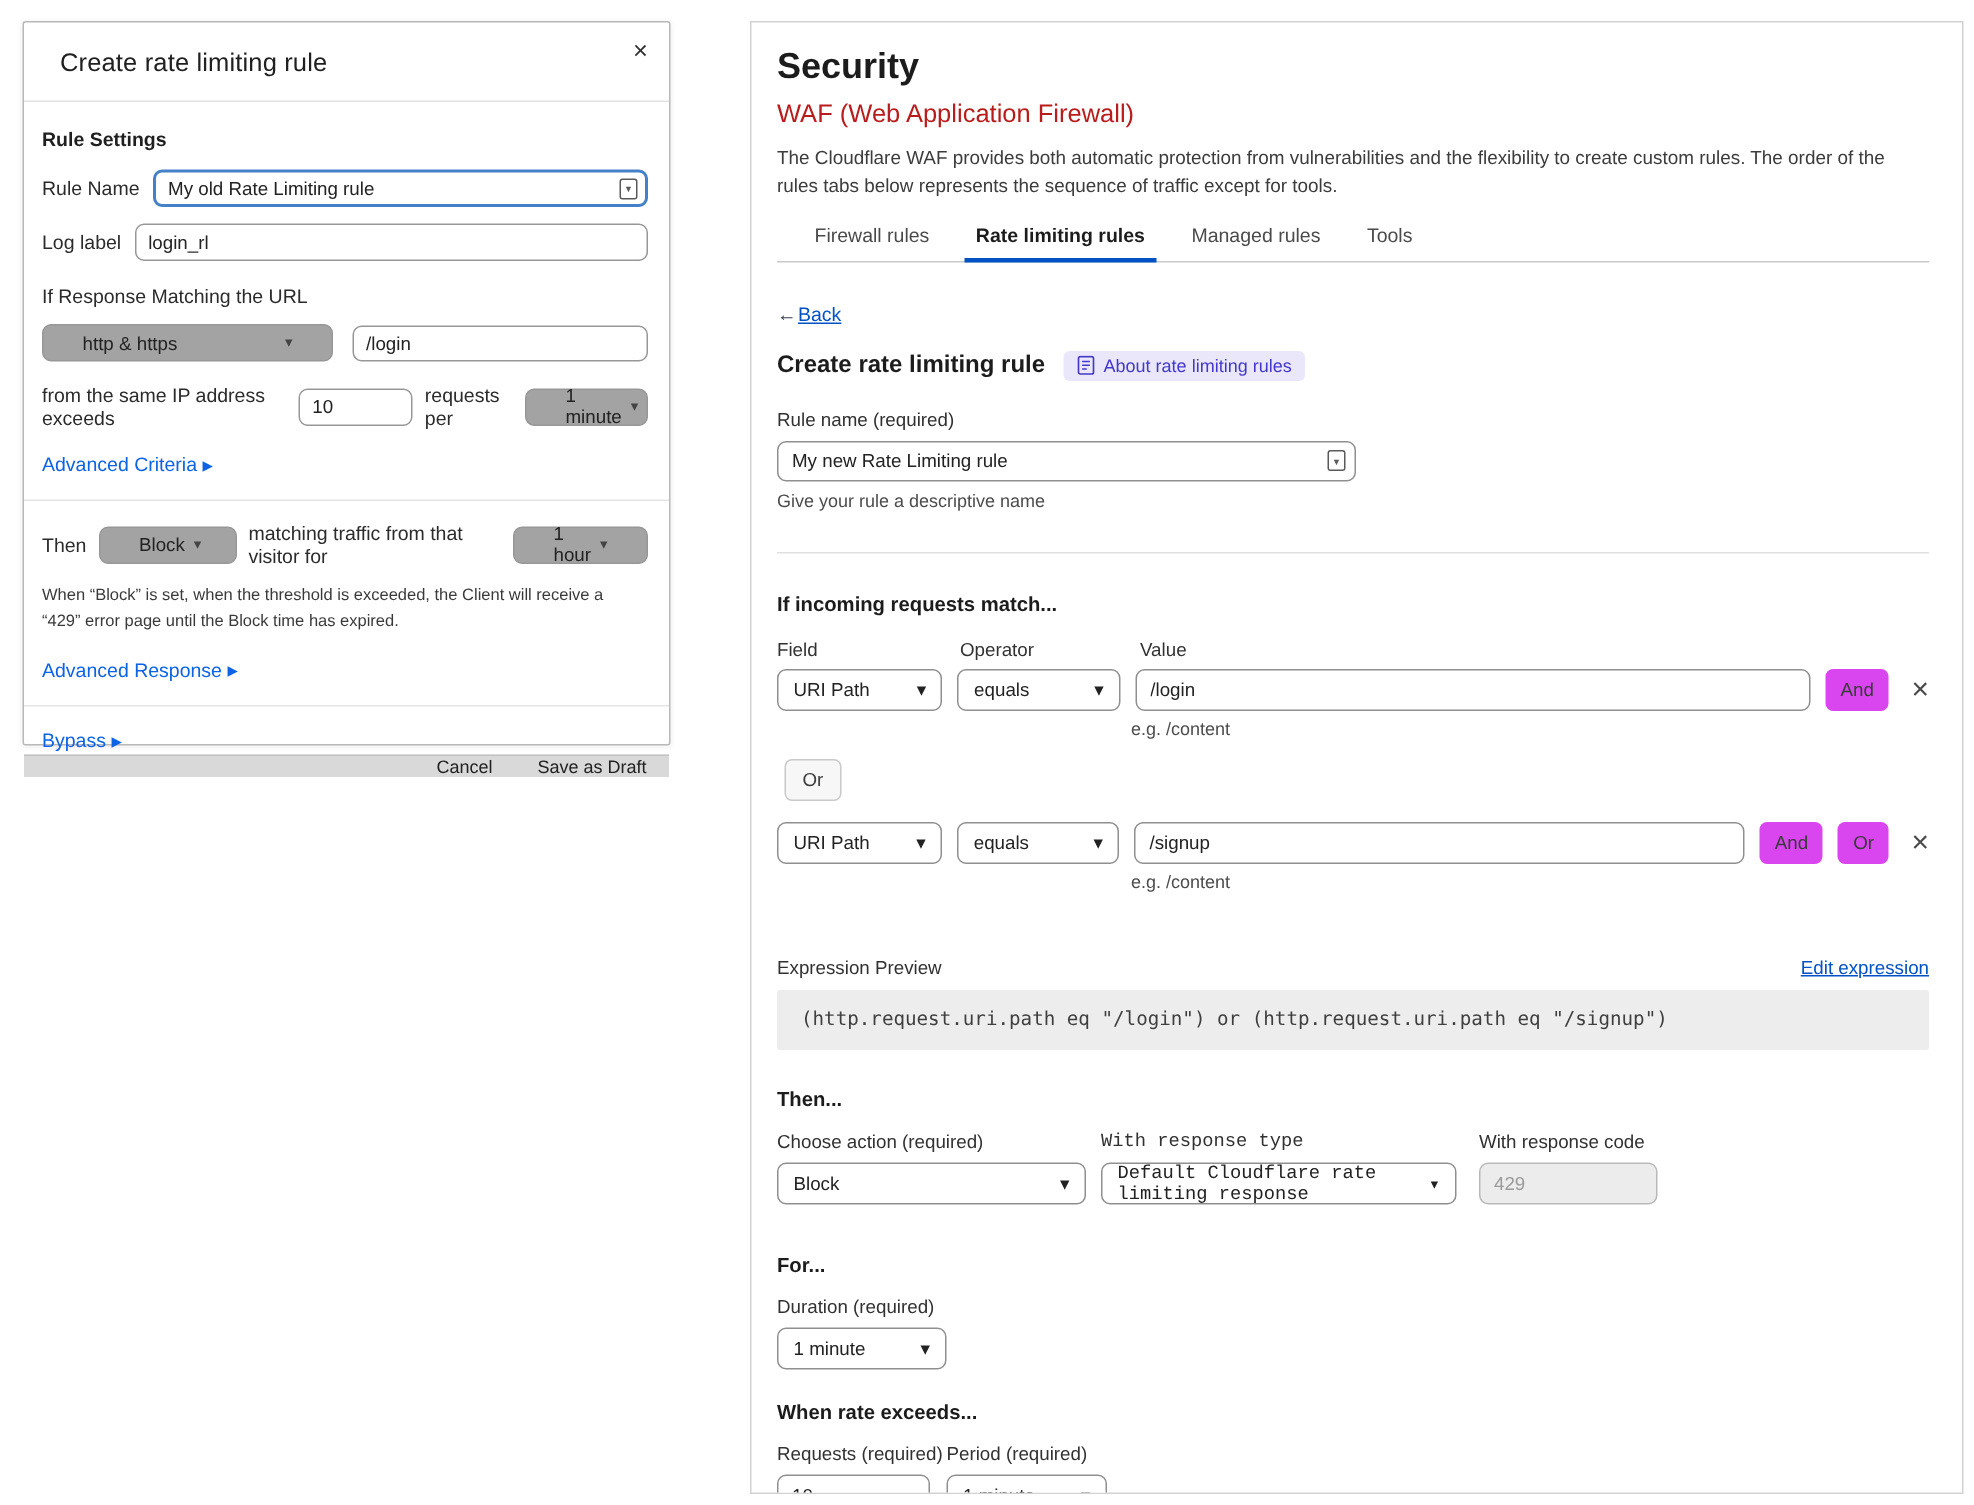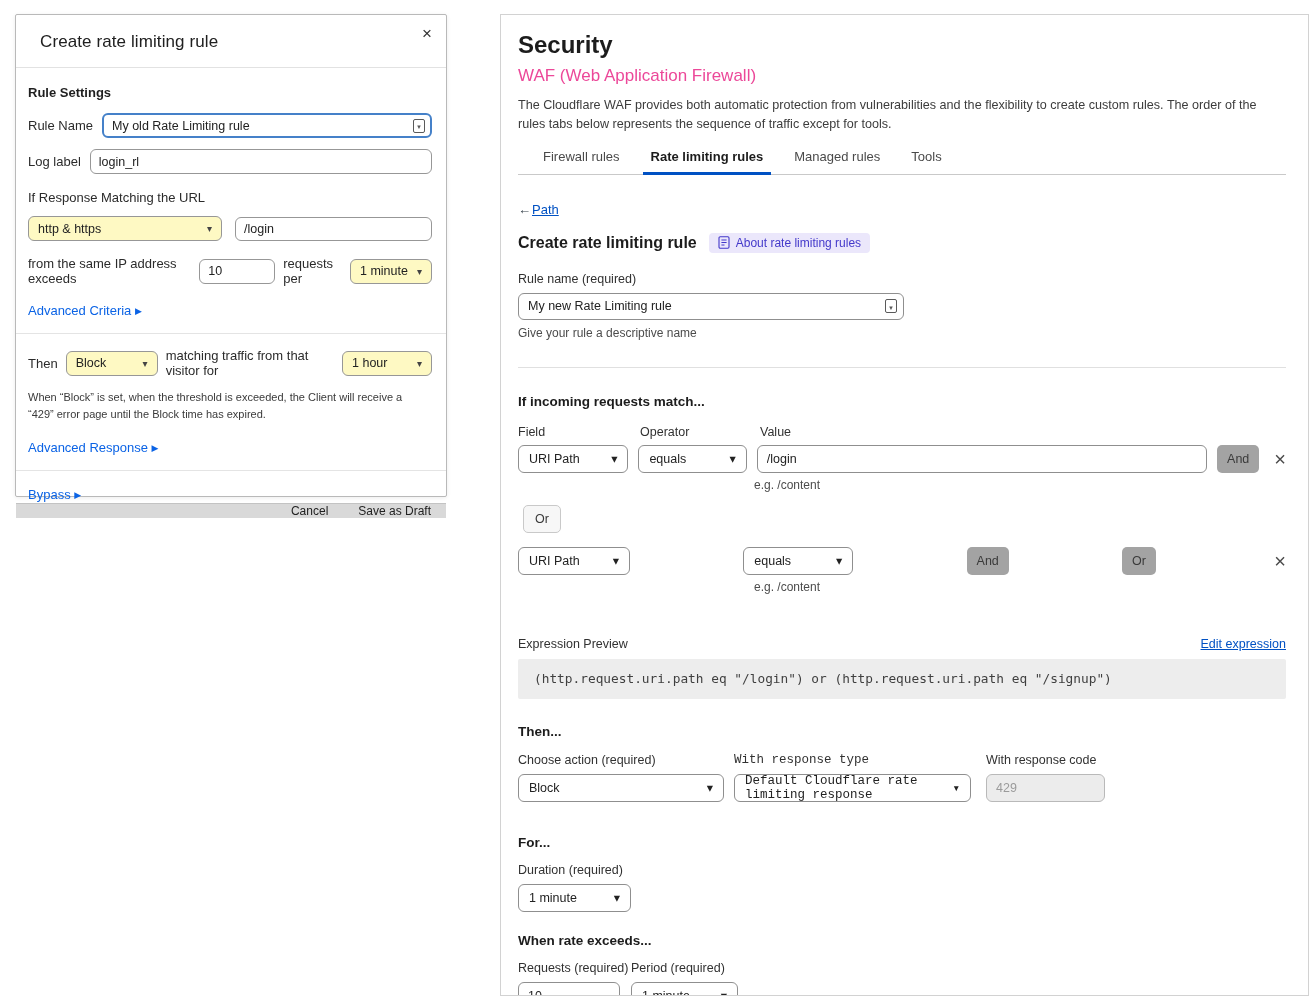--- a/index.html
+++ b/index.html
@@ -16,40 +16,40 @@
   .dlg-body { padding:17px 14px 0 12px; flex:1 1 auto; }
   .dlg-section-title { font-weight:bold; font-size:13px; margin-bottom:13px; }
   .dlg-row { display:flex; align-items:center; margin-bottom:11px; gap:9px; font-size:13.5px; color:#2b2b2b; }
   .iwrap { position:relative; flex:1 1 auto; display:flex; }
   .tin { width:100%; height:25px; border:1px solid #979797; border-radius:6px; padding:0 8px; font-size:12.5px; color:#222;
     font-family:"Liberation Sans","DejaVu Sans",sans-serif; outline:none; background:#fff; }
   .tin.focused { border:2px solid #4581c9; padding-right:24px; }
   .autofill { position:absolute; right:7px; top:50%; transform:translateY(-50%); width:12px; height:14px;
     border:1px solid #5a5a5a; border-radius:2px; display:flex; align-items:flex-end; justify-content:center;
     font-size:6px; color:#5a5a5a; line-height:1.4; background:#fff; cursor:pointer; }
-  .dd { height:25px; border:1px solid #979797; border-radius:6px; background:#fef9c3; display:flex; align-items:center;
-    justify-content:space-between; padding:0 9px; font-size:12.5px; color:#222; cursor:pointer; gap:6px; }
+  .dd { height:25px; border:1px solid #979797; border-radius:6px; background:#a3a3a3; display:flex; align-items:center;
+    justify-content:space-between; padding:0 26px; font-size:12.5px; color:#222; cursor:pointer; gap:6px; }
   .dd .caret { font-size:10px; color:#444; }
   .lbl13 { font-size:13px; color:#2b2b2b; }
   .link-row { margin:15px 0 0 0; }
   .bluelink { color:#0b63e5; font-size:13px; cursor:pointer; }
   .bluelink .tri { font-size:9px; position:relative; top:-1px; }
   .dlg-div { border-top:1px solid #e4e4e4; margin:14px -14px 14px -12px; }
   .then-row { display:flex; align-items:center; gap:8px; font-size:13px; color:#2b2b2b; flex-wrap:nowrap; }
   .note { font-size:11px; color:#3a3a3a; line-height:1.55; margin-top:11px; width:390px; }
   .dlg-footer { background:#d9d9d9; border-top:1px solid #c3c3c3; height:50px; display:flex; align-items:center;
     justify-content:flex-end; gap:30px; padding:0 15px; }
   .footer-btn { font-size:12px; color:#222; cursor:pointer; }
 
   
   .waf-panel { position:absolute; left:500px; top:14px; width:809px; height:982px; background:#fff;
     border:1px solid #d2d2d2; overflow:hidden; }
   .waf-content { padding:16px 22px 0 17px; }
   .h1 { font-size:24px; font-weight:bold; color:#1c1c1c; }
-  .h2 { font-size:17px; font-weight:normal; color:#ec4899; margin-top:7px; }
+  .h2 { font-size:17px; font-weight:normal; color:#b91c1c; margin-top:7px; }
   .desc { font-size:12.6px; color:#3c3c3c; line-height:1.5; margin-top:10px; width:768px; }
   .tabs { display:flex; gap:31px; margin:15px 0 0 25px; font-size:13px; }
   .tab { padding-bottom:10px; color:#4a4a4a; cursor:pointer; position:relative; }
   .tab.active { color:#1c1c1c; font-weight:bold; }
   .tab.active::after { content:""; position:absolute; left:-8px; right:-8px; bottom:-1px; height:3px; background:#0051c3; }
   .tabline { border-top:1px solid #c9c9c9; margin:0; }
   .back { margin-top:27px; font-size:13px; display:inline-flex; align-items:center; cursor:pointer; }
   .back .arr { color:#35404a; margin-right:1px; }
   .back .bk { color:#0051c3; text-decoration:underline; }
   .rule-head-row { display:flex; align-items:center; gap:12px; margin-top:15px; }
@@ -67,21 +67,21 @@
   .match-h { margin-top:26px; }
   .col-labels { display:flex; margin-top:16px; }
   .col-labels .c1 { width:122px; } .col-labels .c2 { width:120px; }
   .mrow { display:flex; align-items:center; margin-top:6px; gap:10px;justify-content:space-between; }
   .dd2 { height:28px; border:1px solid #8f8f8f; border-radius:6px; background:#fff; display:flex; align-items:center;
     justify-content:space-between; padding:0 10px; font-size:12.5px; color:#222; cursor:pointer; }
   .w112 { width:112px; } .w110 { width:110px; } .w206 { width:206px; } .w237 { width:237px; } .w113 { width:113px; } .w107 { width:107px; }
   .vin { height:28px; border:1px solid #8f8f8f; border-radius:6px; padding:0 9px; font-size:12.5px; color:#222;
     outline:none; font-family:"Liberation Sans","DejaVu Sans",sans-serif; background:#fff; }
   .v458 { width:458px; } .v415 { width:415px; } .w102 { width:102px; } .w119 { width:119px; }
-  .chip { background:#a3a3a3; border:none; border-radius:5px; height:28px; padding:0 10px; font-size:12.5px; color:#3a3a3a;
+  .chip { background:#d946ef; border:none; border-radius:5px; height:28px; padding:0 10px; font-size:12.5px; color:#3a3a3a;
     display:inline-flex; align-items:center; cursor:pointer; font-family:inherit; }
   .xbtn { font-size:20px; color:#4a4a4a; cursor:pointer; margin-left:5px; line-height:1; }
   .eg { margin-left:236px; margin-top:5px; }
   .or-conn { margin:13px 0 0 5px; background:#f7f7f7; border:1px solid #c9c9c9; border-radius:5px; height:28px;
     padding:0 11px; font-size:12.5px; color:#3a3a3a; display:inline-flex; align-items:center; cursor:pointer; font-family:inherit; }
   .row2-block { margin-top:14px; }
   .expr-head { display:flex; justify-content:space-between; align-items:flex-end; margin-top:43px; }
   .editlink { font-size:12.5px; color:#0051c3; text-decoration:underline; cursor:pointer; }
   .codebox { margin-top:8px; background:#ededed; border-radius:2px; height:40px; display:flex; align-items:center;
     padding:0 16px; font-family:"DejaVu Sans Mono","Liberation Mono",monospace; font-size:12.8px; color:#3f3f3f; white-space:pre; }
@@ -200,21 +200,21 @@
         <div class="tab">Firewall rules</div>
         <div class="tab active">Rate limiting rules</div>
         <div class="tab">Managed rules</div>
         <div class="tab">Tools</div>
       </div>
       <div class="tabline"></div>
 
       <div>
         <span class="back">
           <span class="arr">←</span>
-            <span class="bk">Path</span>
+            <span class="bk">Back</span>
         </span>
       </div>
 
       <div class="rule-head-row">
         <span class="h3">Create rate limiting rule</span>
         <span class="badge">
           <svg class="doc-ico" viewBox="0 0 12 13" fill="none">
             <rect x="1" y="0.7" width="10" height="11.6" rx="1.2" stroke="#4338ca" stroke-width="1.1"></rect>
             <line x1="3.4" y1="4" x2="8.6" y2="4" stroke="#4338ca" stroke-width="1"></line>
             <line x1="3.4" y1="6.5" x2="8.6" y2="6.5" stroke="#4338ca" stroke-width="1"></line>
@@ -262,20 +262,21 @@
 
       <div class="mrow row2-block">
         <span class="dd2 w112">
           <span>URI Path</span>
           <span class="caret">▾</span>
         </span>
         <span class="dd2 w110">
           <span>equals</span>
           <span class="caret">▾</span>
         </span>
+        <input class="vin v415" value="/signup" style="">
         <button class="chip">And</button>
         <button class="chip">Or</button>
         <span class="xbtn">×</span>
       </div>
       <div class="helper eg">e.g. /content</div>
 
       <div class="expr-head">
         <span class="flabel">Expression Preview</span>
         <span class="editlink">Edit expression</span>
       </div>

